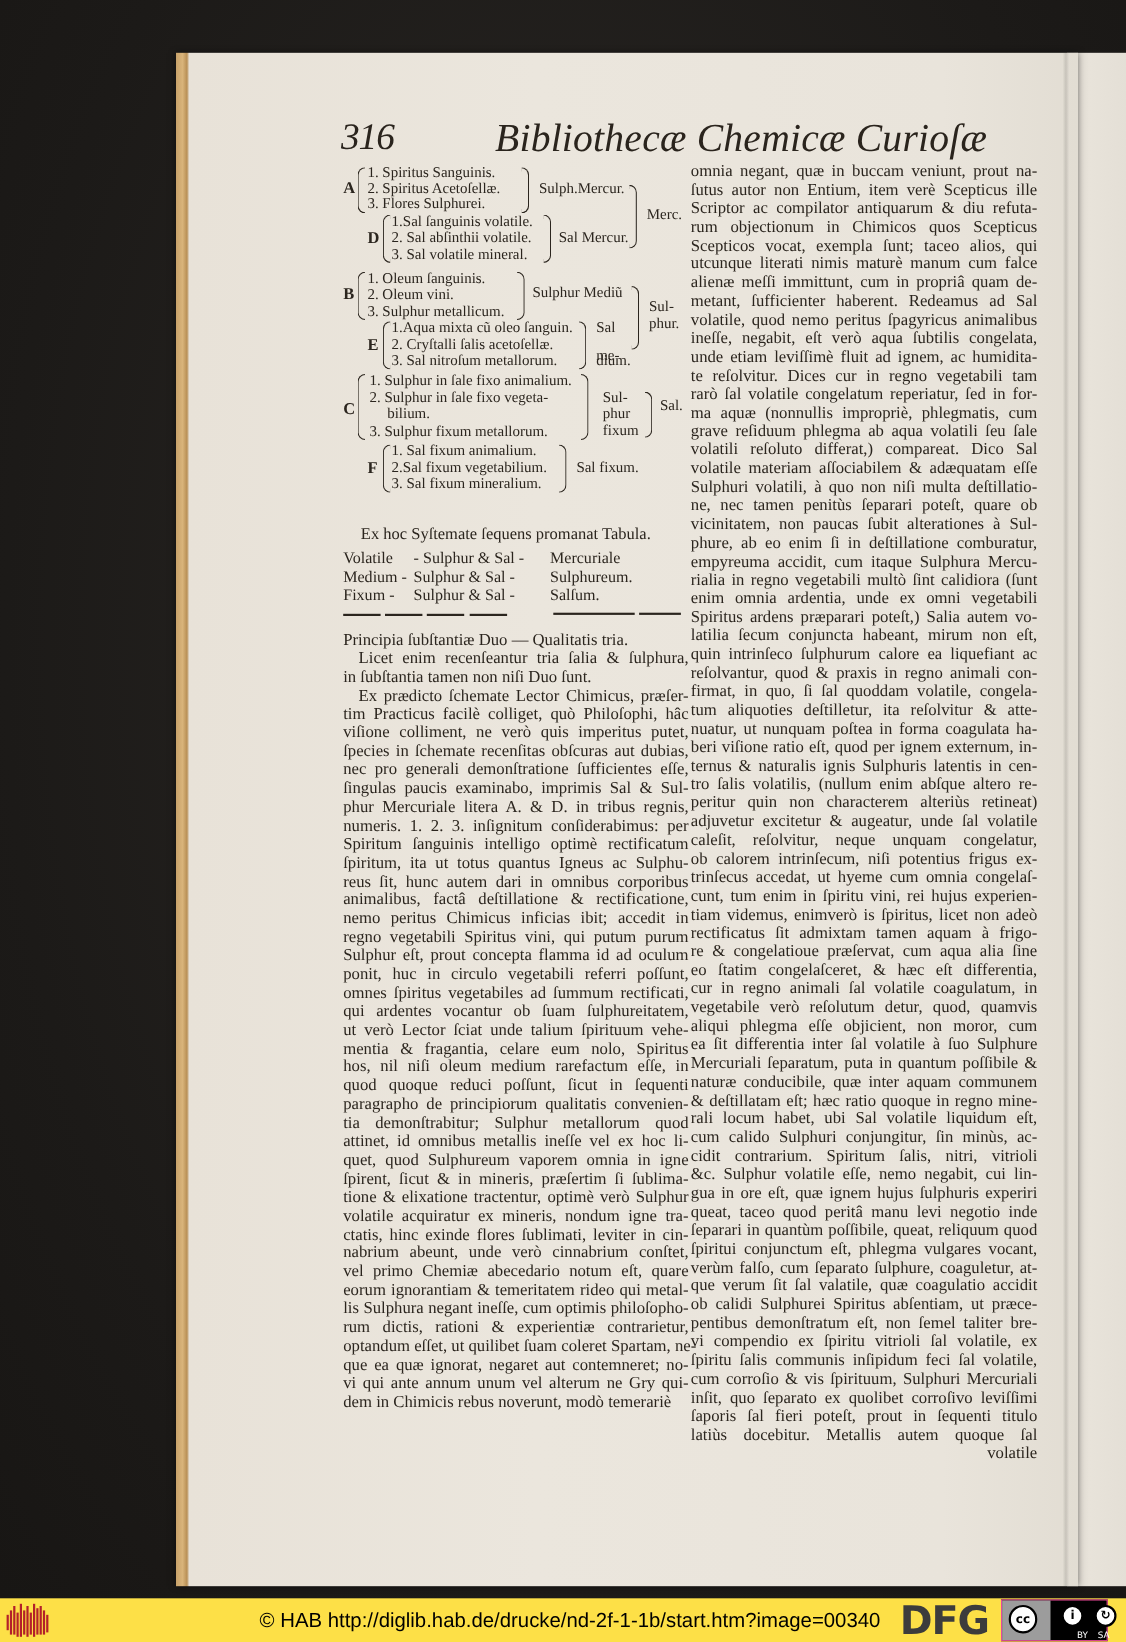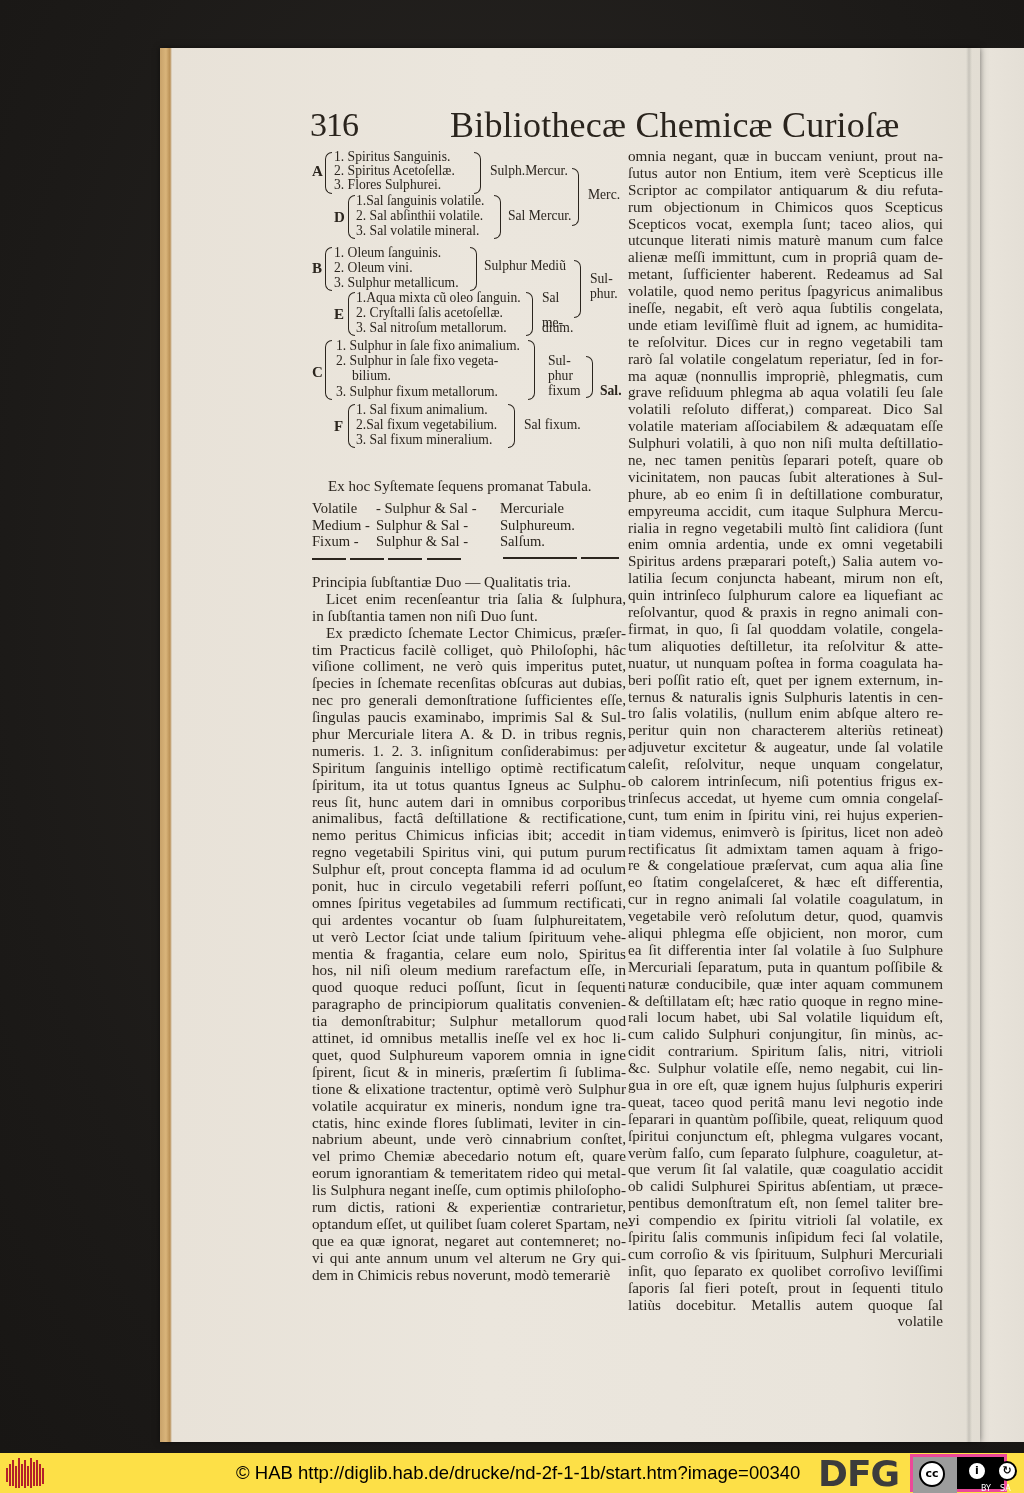--- a/index.html
+++ b/index.html
@@ -21,20 +21,21 @@
     position: absolute; left: 970px; top: 48px; width: 54px; height: 1394px;
     background: linear-gradient(90deg, #cfcac1 0px, #ddd8cf 4px, #e8e3da 20px, #e4dfd6 100%);
   }
   .page-fold-shadow {
     position: absolute; left: 966px; top: 48px; width: 6px; height: 1394px;
     background: linear-gradient(90deg, rgba(0,0,0,0.0), rgba(0,0,0,0.12), rgba(0,0,0,0.0));
   }
   .running-head {
     position: absolute; left: 310px; top: 106px; width: 520px; height: 44px;
     color: #2a241d;
+    font-style: italic;
   }
   .page-number { position: absolute; left: 0; top: 0; font-size: 34px; letter-spacing: -1px; }
   .header-title { position: absolute; left: 140px; top: -2px; font-size: 36px; letter-spacing: 0.2px; white-space: nowrap; }
 
   .col { position: absolute; color: #2b251e; font-size: 15.2px; line-height: 16.9px; }
   .col-left { left: 312px; top: 150px; width: 314px; }
   .col-right { left: 628px; top: 148px; width: 315px; }
 
   .just { text-align: justify; text-align-last: justify; white-space: nowrap; display: block; height: 16.9px; overflow: visible; }
   .just-last { text-align: left; white-space: nowrap; display: block; height: 16.9px; }
@@ -65,21 +66,21 @@
   .indent { padding-left: 14px; box-sizing: border-box; }
 
   .footer {
     position: absolute; left: 0; top: 1453px; width: 1024px; height: 40px;
     background: #fde047; color: #000;
     font-family: "Liberation Sans", "DejaVu Sans", sans-serif;
   }
   .hab-logo { position: absolute; left: 4px; top: 3px; width: 44px; height: 34px; }
   .footer-url { position: absolute; left: 236px; top: 9px; font-size: 18.5px; white-space: nowrap; }
   .dfg-logo { position: absolute; left: 818px; top: 4px; font-size: 36px; font-weight: bold; color: #3c3c3c; letter-spacing: -1px; line-height: 34px; font-family: "DejaVu Sans", sans-serif; }
-  .cc-badge { position: absolute; left: 910px; top: 1px; width: 97px; height: 38px; background: #000; border: 3px solid #ec4899; box-sizing: border-box; }
+  .cc-badge { position: absolute; left: 910px; top: 1px; width: 97px; height: 38px; background: #000; border: 1px solid #ec4899; box-sizing: border-box; }
   .cc-left { position: absolute; left: 0; top: 0; width: 44px; height: 36px; background: #9c9c9c; }
   .cc-circle { position: absolute; left: 6px; top: 4px; width: 26px; height: 26px; border-radius: 50%; background: #fff; border: 2px solid #000; box-sizing: border-box; font: bold 11px "DejaVu Sans", sans-serif; text-align: center; line-height: 22px; color: #000; }
   .lic-icon { position: absolute; top: 4px; width: 20px; height: 20px; border-radius: 50%; background: #fff; border: 2px solid #000; box-sizing: border-box; font: bold 11px "DejaVu Sans", sans-serif; text-align: center; line-height: 16px; color: #000; }
   .lic-label { position: absolute; top: 27px; font: 8px "DejaVu Sans", sans-serif; color: #fff; }
 </style>
 </head>
 <body>
 
 <div class="scan-bg"></div>
 <div class="page-fold"></div>
@@ -140,21 +141,21 @@
     <span class="item" style="left:24px;top:189px;">1. Sulphur in ſale fixo animalium.</span>
     <span class="item" style="left:24px;top:204px;">2. Sulphur in ſale fixo vegeta-</span>
     <span class="item" style="left:40px;top:219px;">bilium.</span>
     <span class="item" style="left:24px;top:235px;">3. Sulphur fixum metallorum.</span>
     <span class="brace-r" style="left:216px;top:190px;height:58px;"></span>
     <span class="label" style="left:236px;top:204px;">Sul-</span>
     <span class="label" style="left:236px;top:219px;">phur</span>
     <span class="label" style="left:236px;top:234px;">fixum</span>
 
     <span class="brace-r" style="left:274px;top:206px;height:40px;"></span>
-    <span class="label" style="left:288px;top:234px;font-weight:bold;">Sal.</span>
+    <span class="label" style="left:288px;top:212px;">Sal.</span>
 
     <span class="grp-letter" style="left:22px;top:269px;">F</span>
     <span class="brace" style="left:36px;top:254px;height:42px;"></span>
     <span class="item" style="left:44px;top:253px;">1. Sal fixum animalium.</span>
     <span class="item" style="left:44px;top:268px;">2.Sal fixum vegetabilium.</span>
     <span class="item" style="left:44px;top:283px;">3. Sal fixum mineralium.</span>
     <span class="brace-r" style="left:196px;top:254px;height:42px;"></span>
     <span class="label" style="left:212px;top:268px;">Sal fixum.</span>
   </div>
 </div>
@@ -261,21 +262,21 @@
       <span class="just">empyreuma accidit, cum itaque Sulphura Mercu-</span>
       <span class="just">rialia in regno vegetabili multò ſint calidiora (ſunt</span>
       <span class="just">enim omnia ardentia, unde ex omni vegetabili</span>
       <span class="just">Spiritus ardens præparari poteſt,) Salia autem vo-</span>
       <span class="just">latilia ſecum conjuncta habeant, mirum non eſt,</span>
       <span class="just">quin intrinſeco ſulphurum calore ea liquefiant ac</span>
       <span class="just">reſolvantur, quod &amp; praxis in regno animali con-</span>
       <span class="just">firmat, in quo, ſi ſal quoddam volatile, congela-</span>
       <span class="just">tum aliquoties deſtilletur, ita reſolvitur &amp; atte-</span>
       <span class="just">nuatur, ut nunquam poſtea in forma coagulata ha-</span>
-      <span class="just">beri poſſit ratio eſt, quet per ignem externum, in-</span>
+      <span class="just">beri viſione ratio eſt, quod per ignem externum, in-</span>
       <span class="just">ternus &amp; naturalis ignis Sulphuris latentis in cen-</span>
       <span class="just">tro ſalis volatilis, (nullum enim abſque altero re-</span>
       <span class="just">peritur quin non characterem alteriùs retineat)</span>
       <span class="just">adjuvetur excitetur &amp; augeatur, unde ſal volatile</span>
       <span class="just">caleſit, reſolvitur, neque unquam congelatur,</span>
       <span class="just">ob calorem intrinſecum, niſi potentius frigus ex-</span>
       <span class="just">trinſecus accedat, ut hyeme cum omnia congelaſ-</span>
       <span class="just">cunt, tum enim in ſpiritu vini, rei hujus experien-</span>
       <span class="just">tiam videmus, enimverò is ſpiritus, licet non adeò</span>
       <span class="just">rectificatus ſit admixtam tamen aquam à frigo-</span>

